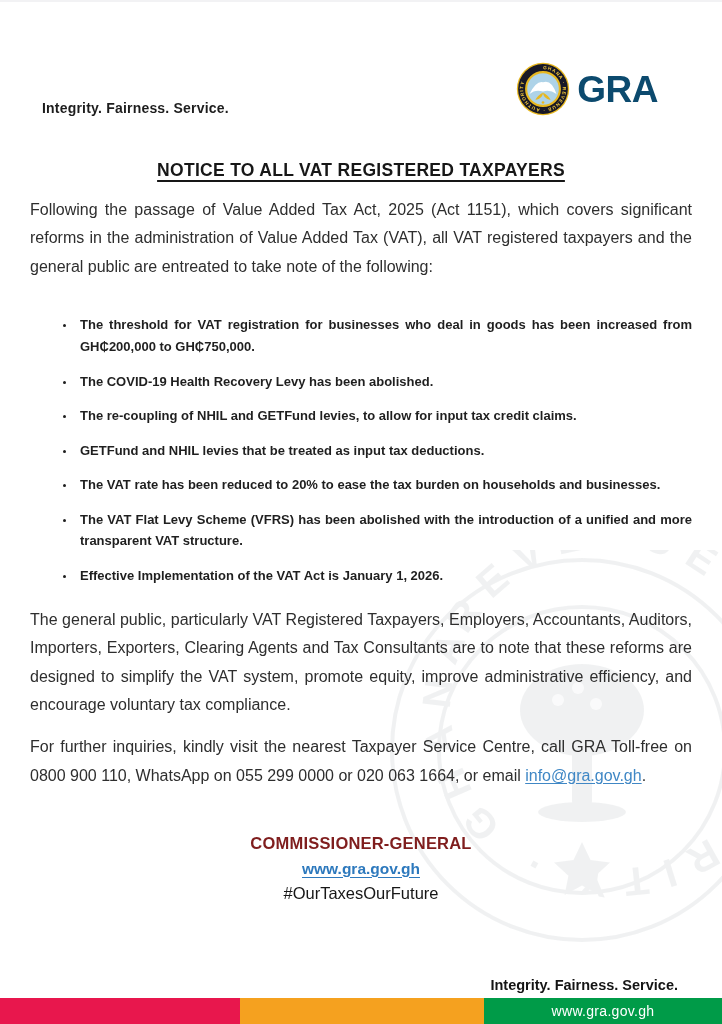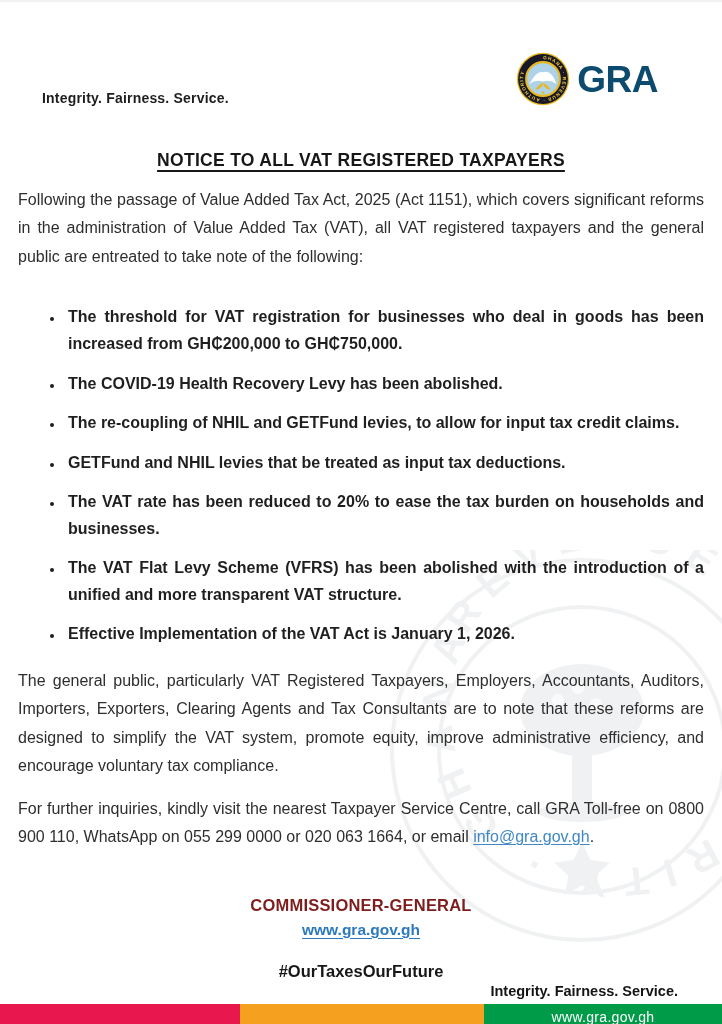--- a/index.html
+++ b/index.html
@@ -10,21 +10,21 @@
     color: #2b2b2b;
     overflow: hidden;
     position: relative;
   }
   .page {
     width: 722px; height: 1024px;
     display: flex; flex-direction: column;
     position: relative;
     border-top: 2px solid #f2f2f4;
   }
-  .content { padding: 0 18px; position: relative; z-index: 2; }
+  .content { padding: 0 30px; position: relative; z-index: 2; }
 
   
   .header {
     margin-top: 50px;
     padding: 0 42px 0 42px;
     display: flex; justify-content: space-between; align-items: flex-end;
     height: 64px;
   }
   .tagline-top { font-weight: bold; font-size: 14px; color: #1d1d1d; letter-spacing: .2px; }
   .logo { display: flex; align-items: center; gap: 7px; margin-right: 22px; }
@@ -50,32 +50,32 @@
     font-size: 16px; line-height: 1.78; text-align: justify; color: #2e2e2e;
   }
   .intro { margin-top: 15px; }
   .outro { margin-top: 19px; }
   .contact { margin-top: 14px; }
   a.inline-link { color: #3f87c5; text-decoration: underline; text-underline-offset: 2px; }
 
   
   ul.notice-list { margin-top: 33px; padding-left: 46px; list-style: disc; }
   ul.notice-list li {
-    font-size: 16px; font-weight: bold; color: #1f1f1f;
+    font-size: 13px; font-weight: bold; color: #1f1f1f;
     line-height: 1.66; text-align: justify;
     margin-bottom: 13px; padding-left: 4px;
   }
   ul.notice-list li::marker { font-size: .75em; color: #1f1f1f; }
 
   
   .signature { margin-top: 42px; text-align: center; line-height: 1.4; }
   .sig-name { font-size: 16.5px; font-weight: bold; color: #7f1d1d; letter-spacing: .2px; }
   .sig-site { display: inline-block; font-size: 15.5px; font-weight: bold; color: #2d79bd;
               text-decoration: underline; text-underline-offset: 3px; margin-top: 2px; }
-  .sig-tag { font-size: 16.5px; font-weight: bold; color: #171717; margin-top: 19px; }
+  .sig-tag { font-size: 16.5px; font-weight: normal; color: #171717; margin-top: 2px; }
 
   
   .watermark {
     position: absolute; left: 382px; top: 548px;
     width: 400px; height: 400px;
     z-index: 1; opacity: 0.075; pointer-events: none;
   }
 
   
   .footer { margin-top: auto; }

